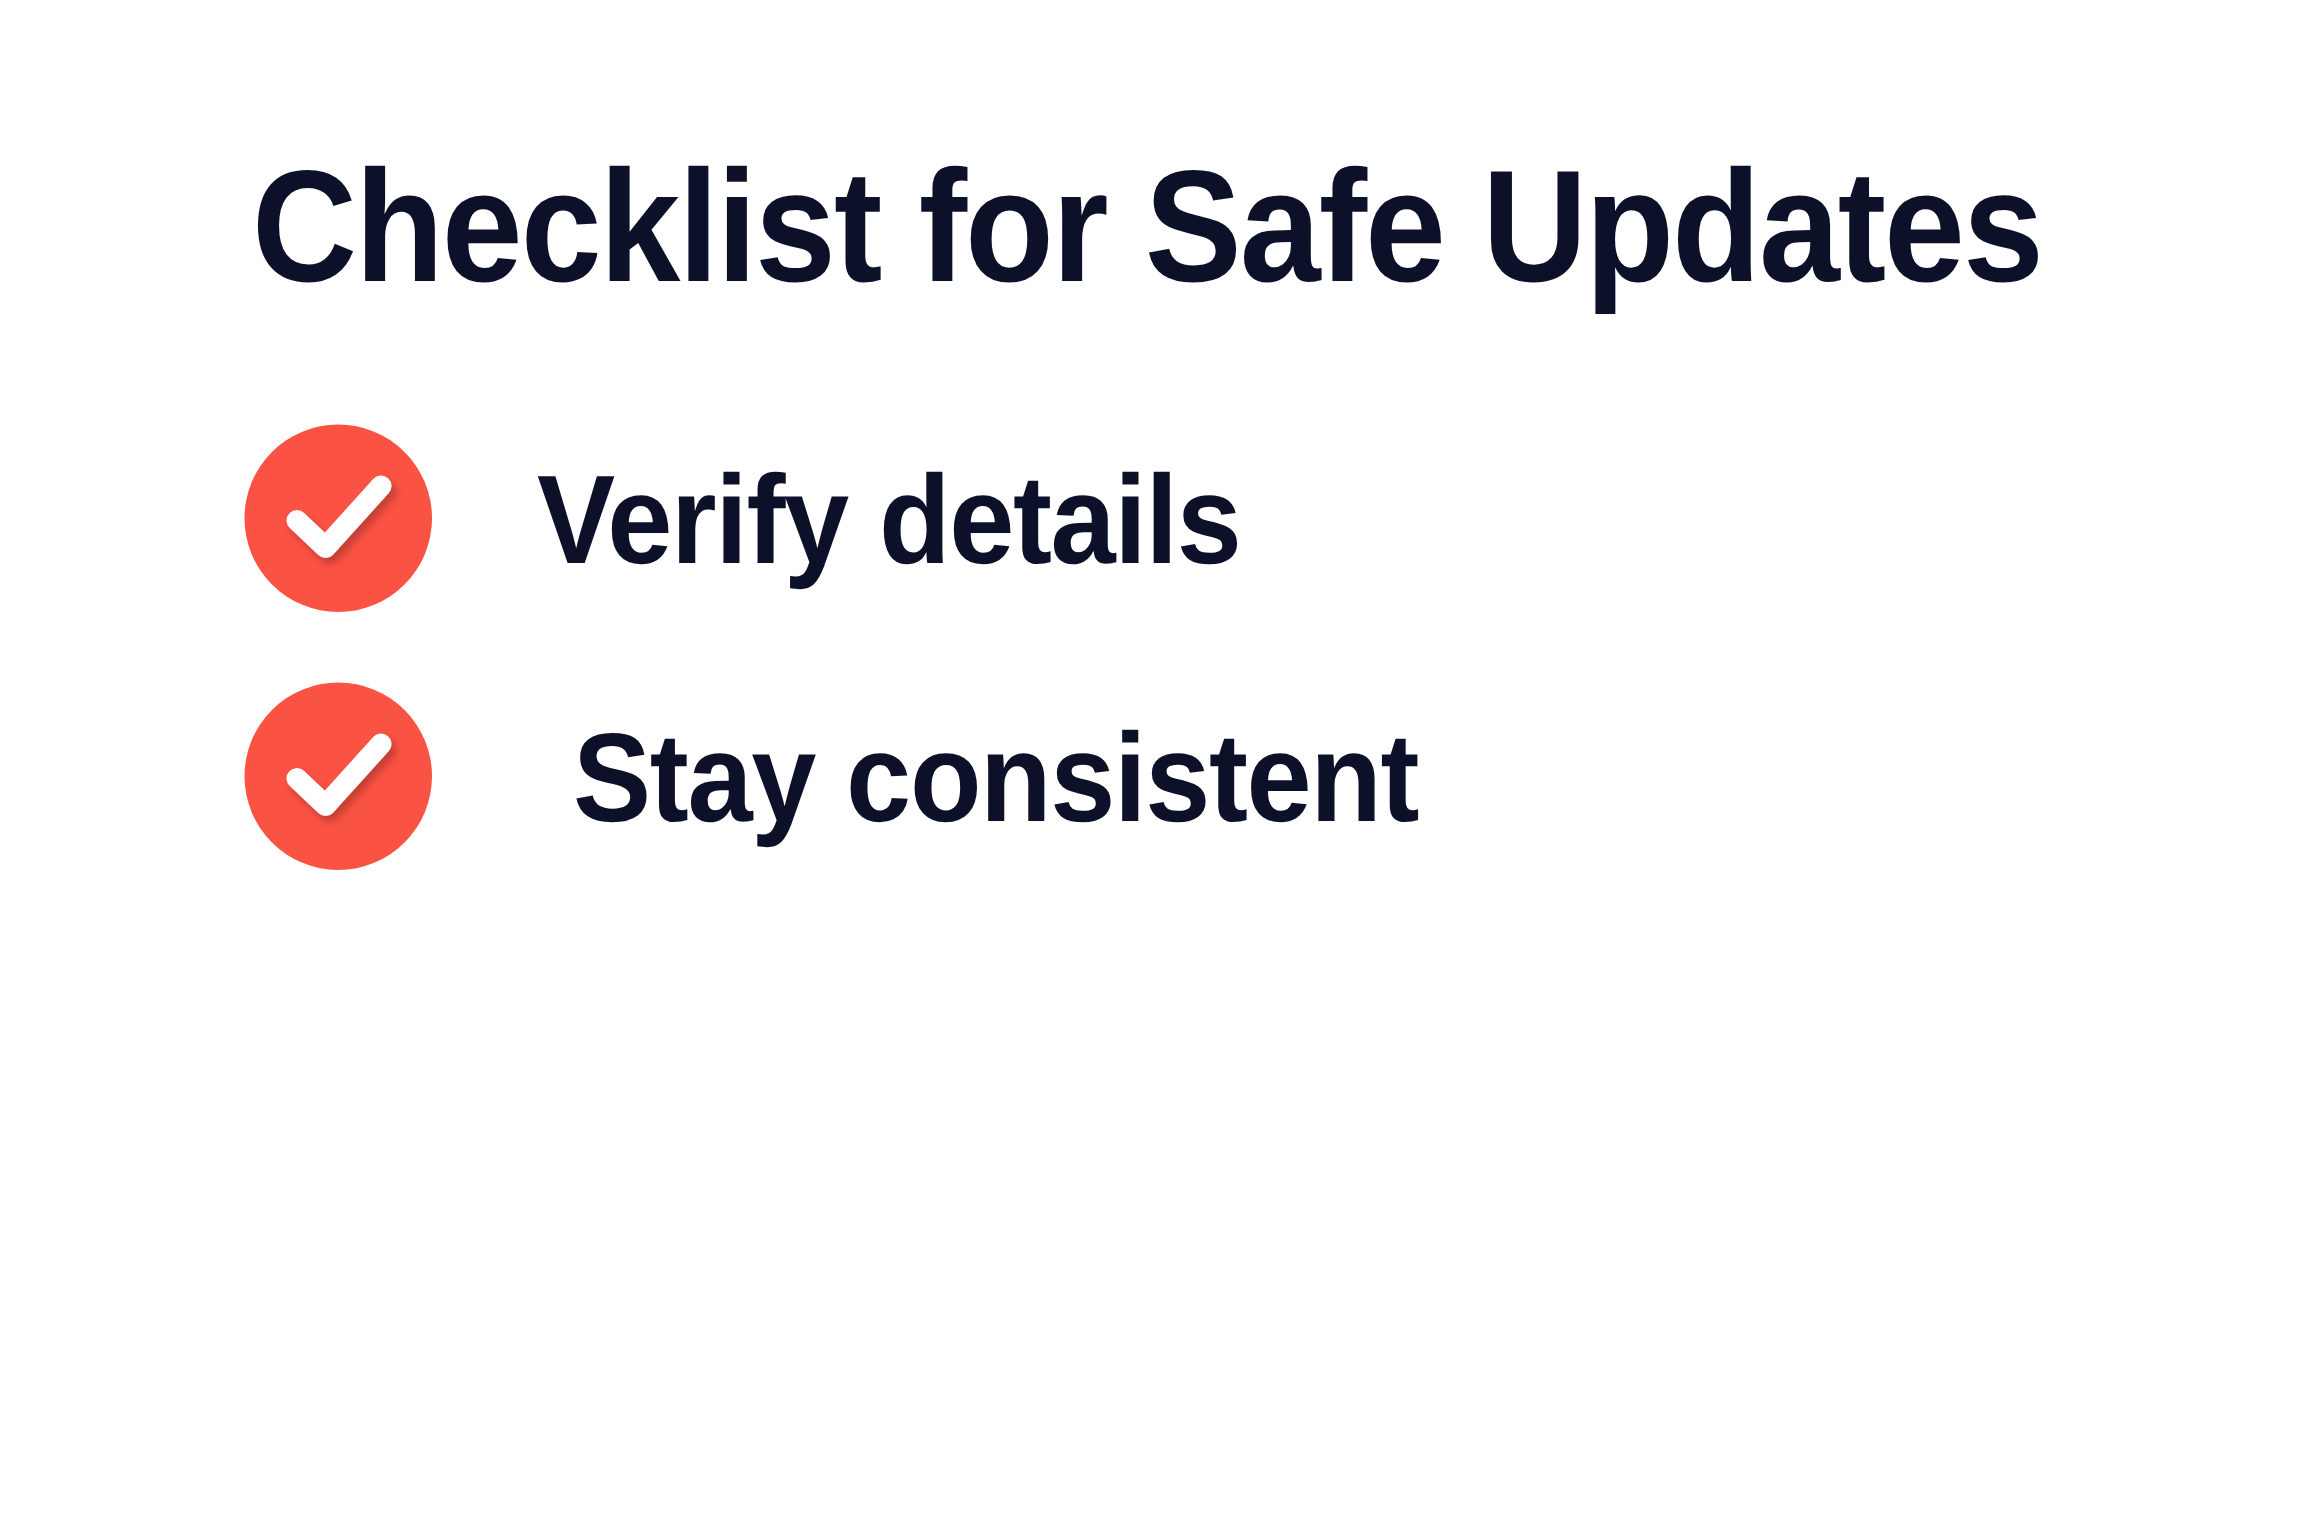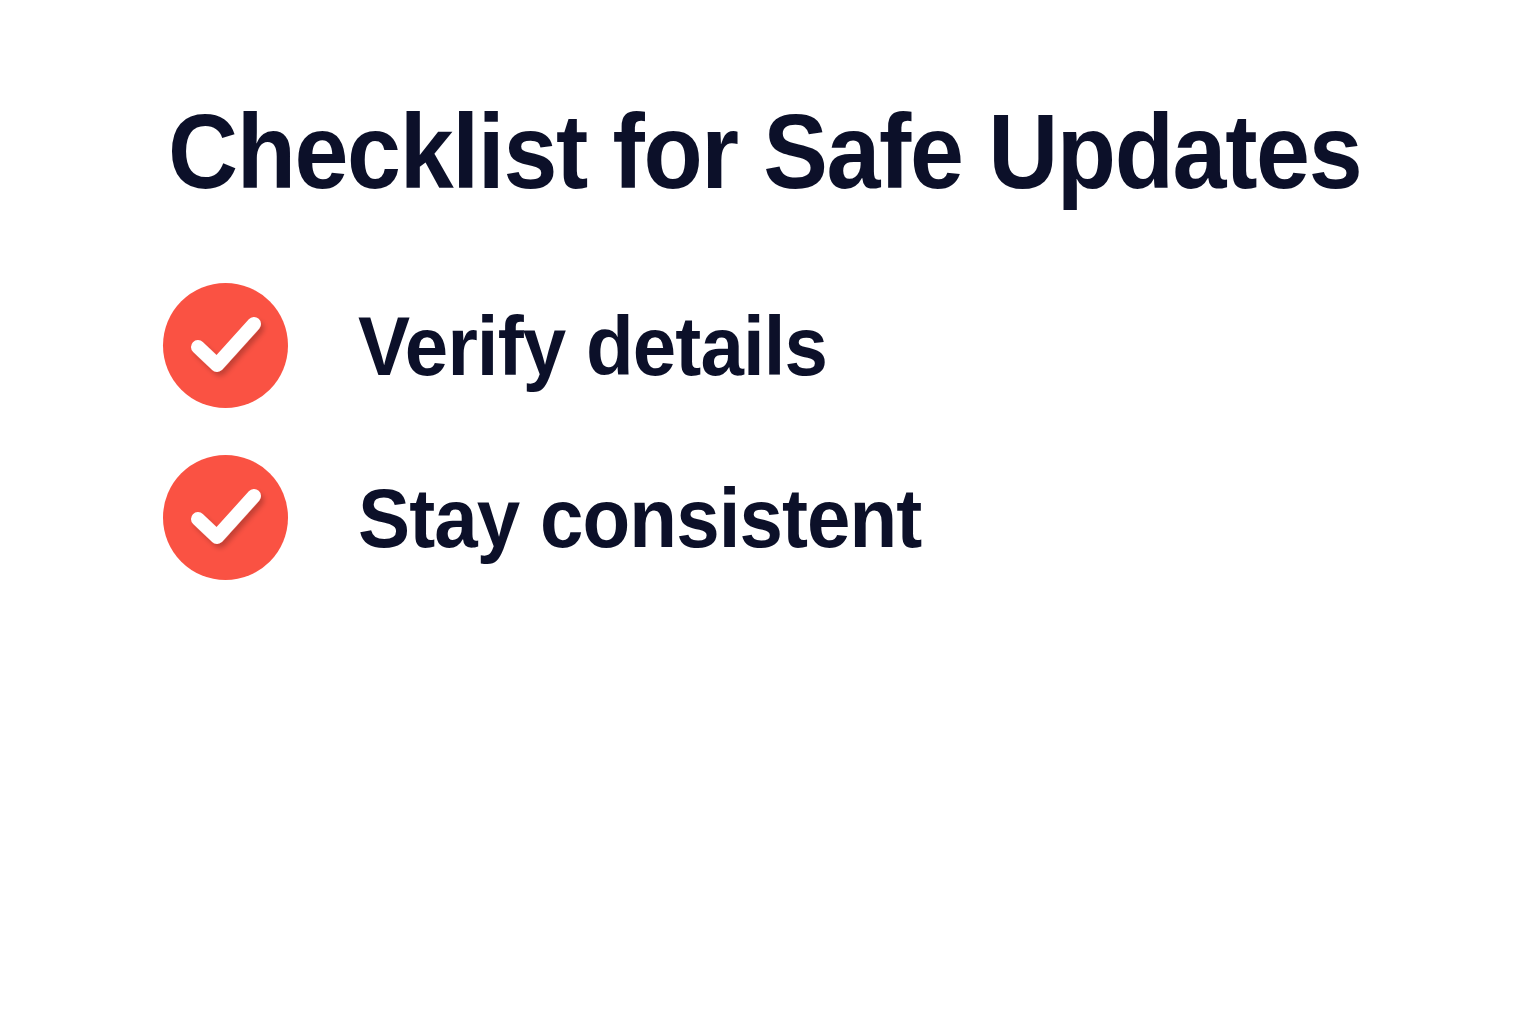--- a/index.html
+++ b/index.html
@@ -50,21 +50,21 @@
     width: 1300px;
   }
 
   .check-row {
     position: relative;
     height: 127px;
     margin-bottom: 45px;
     display: flex;
     align-items: center;
   }
-  .check-row:last-child { margin-bottom: 0; }
+  .check-row:last-child { margin-bottom: 0; gap: 24px; }
 
   .check-badge {
     position: relative;
     flex: 0 0 auto;
     width: 125px;
     height: 125px;
     border-radius: 50%;
     background: #fa5243;
     display: flex;
     align-items: center;

